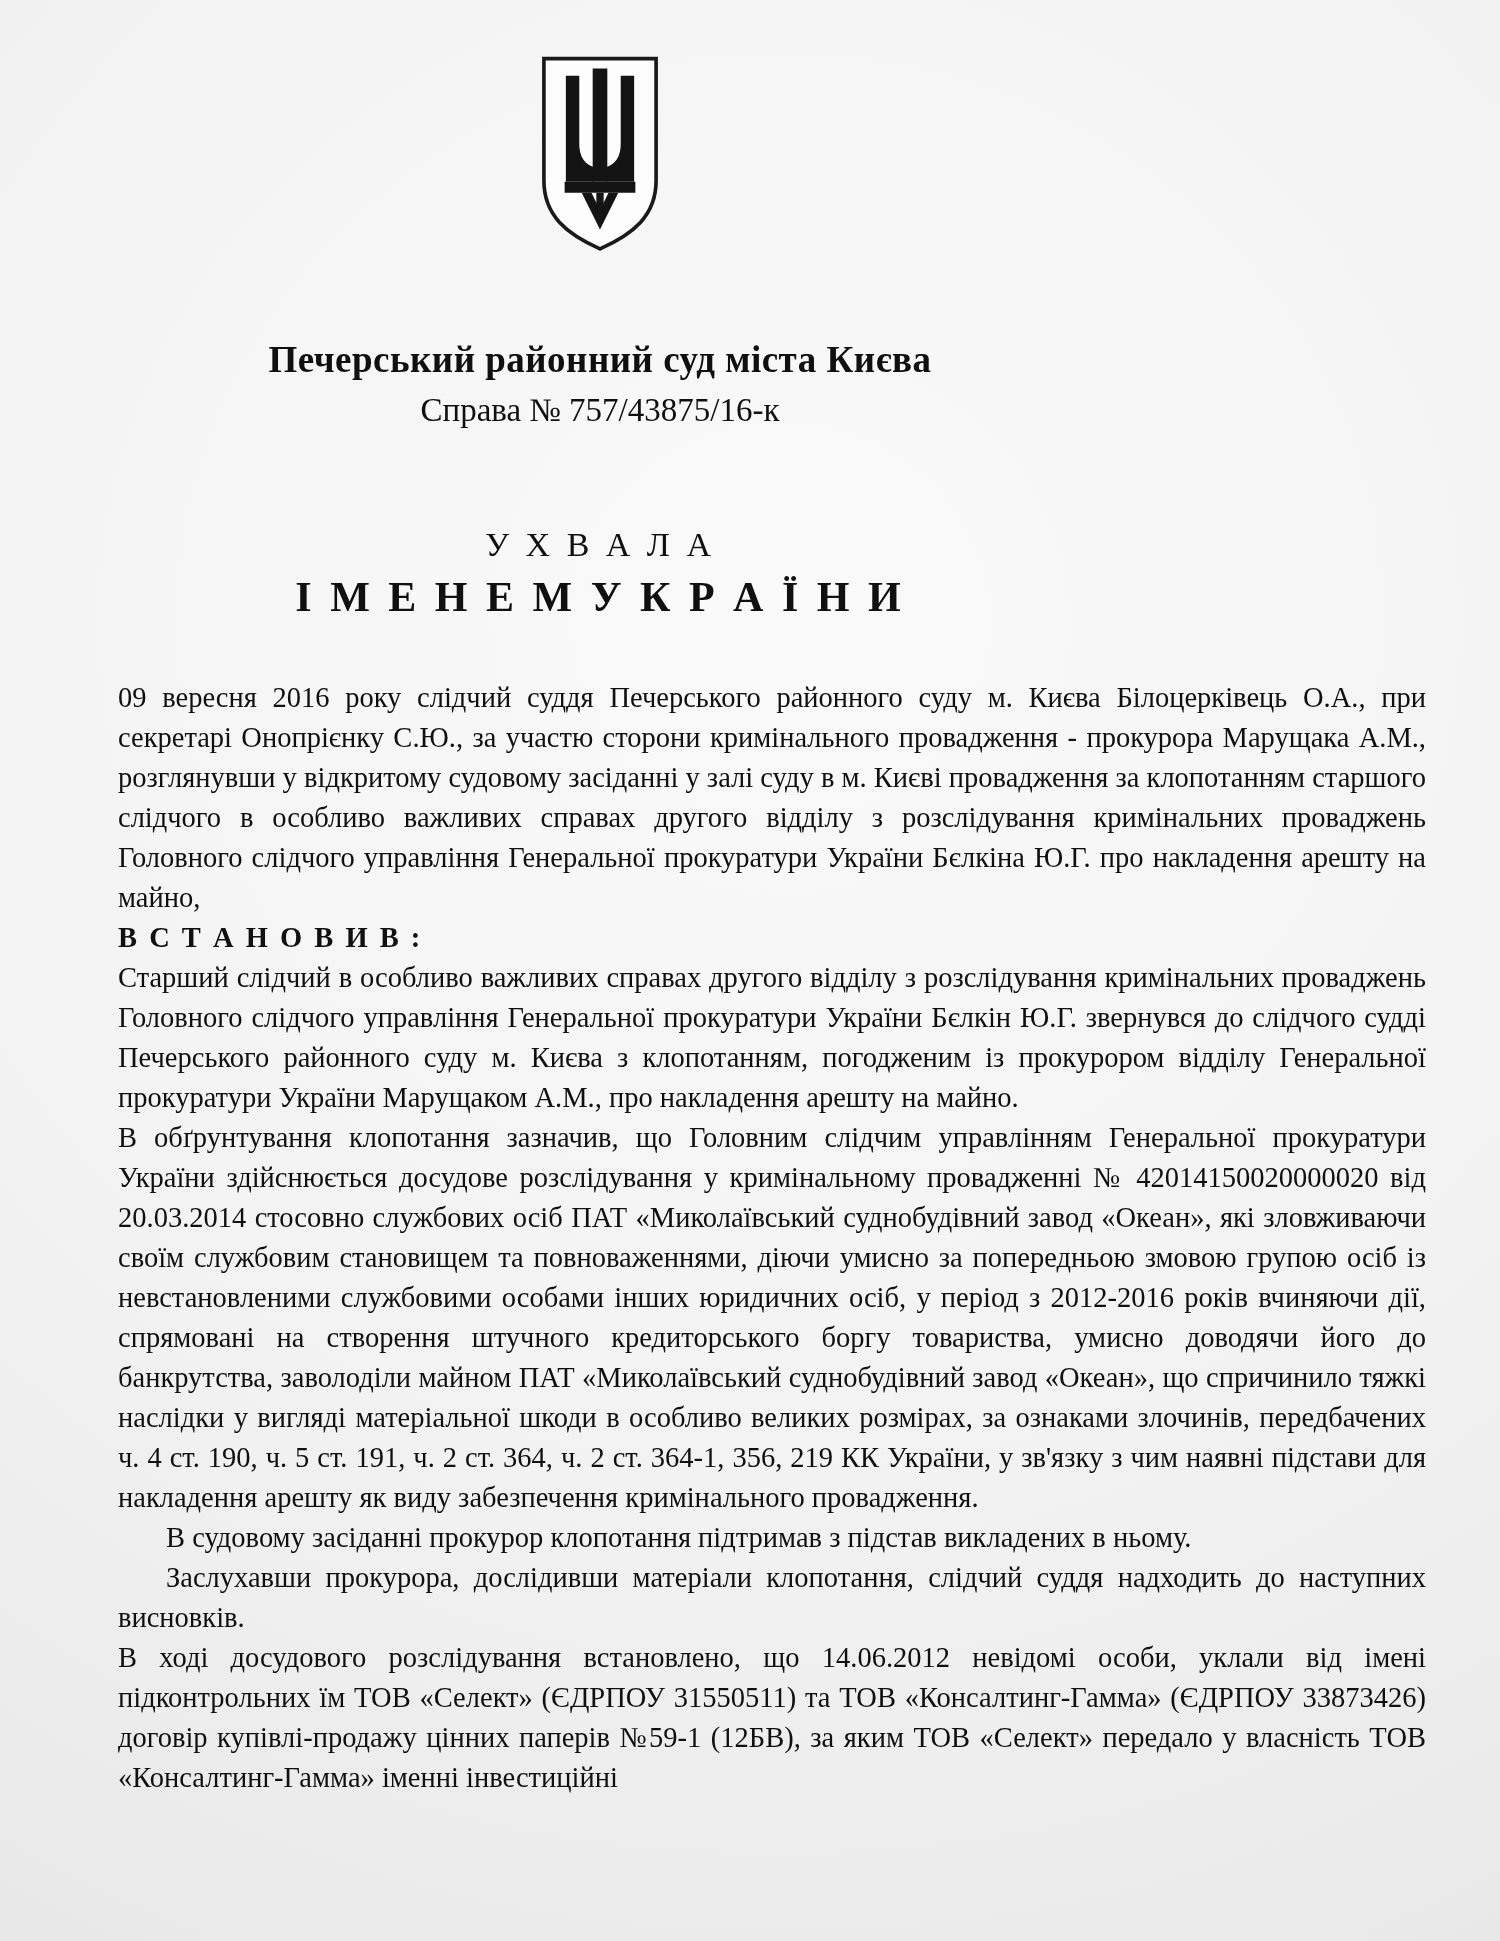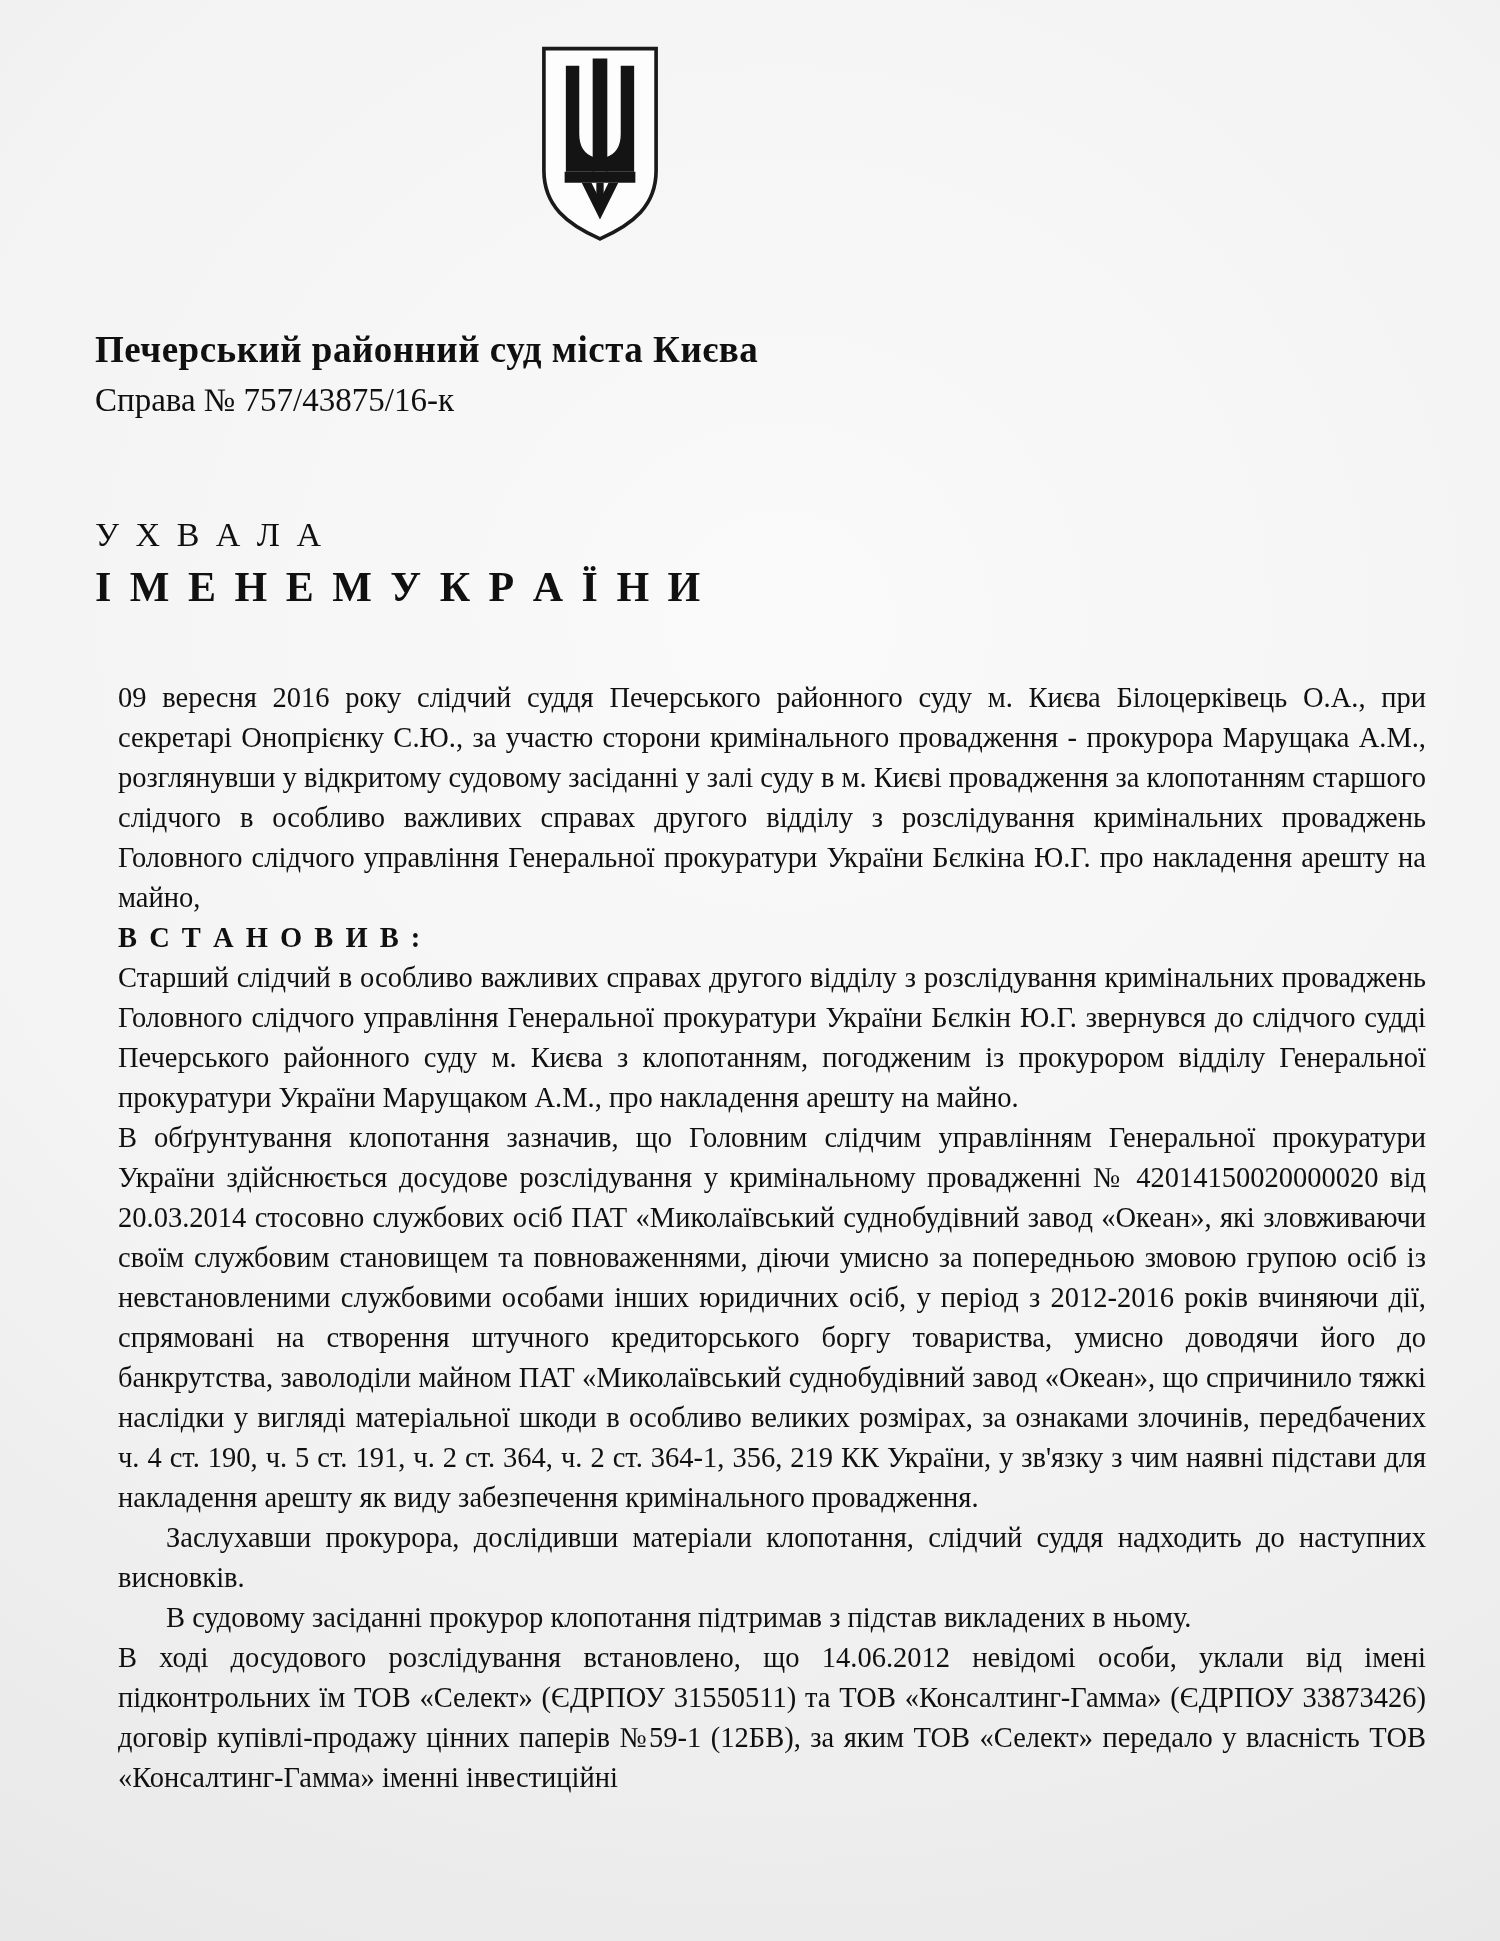--- a/index.html
+++ b/index.html
@@ -12,23 +12,23 @@
     position: relative;
     width: 1500px;
     height: 1941px;
     overflow: hidden;
     background: radial-gradient(ellipse 130% 95% at 52% 32%, #fafafa 0%, #f3f3f3 45%, #eaeaea 75%, #e2e2e4 100%);
     color: #101010;
   }
   .doc-header {
     position: absolute;
     left: 95px;
-    top: 0;
+    top: 10px;
     width: 1010px;
-    text-align: left;
+    text-align: center;
   }
   .emblem {
     margin: 45px auto 0 auto;
     width: 122px;
     height: 200px;
   }
   .emblem svg { width: 100%; height: 100%; display: block; }
   .court-name {
     margin: 83px 0 0 0;
     font-size: 37px;
@@ -104,18 +104,18 @@
 
     <div class="ruling-subtitle">І М Е Н Е М   У К Р А Ї Н И</div>
 
   </header>
 
   <main class="doc-body">
       <p class="">09 вересня 2016 року слідчий суддя Печерського районного суду м. Києва Білоцерківець О.А., при секретарі Онопрієнку С.Ю., за участю сторони кримінального провадження - прокурора Марущака А.М., розглянувши у відкритому судовому засіданні у залі суду в м. Києві провадження за клопотанням старшого слідчого в особливо важливих справах другого відділу з розслідування кримінальних проваджень Головного слідчого управління Генеральної прокуратури України Бєлкіна Ю.Г. про накладення арешту на майно,</p>
       <p class="resolved">В С Т А Н О В И В :</p>
       <p class="">Старший слідчий в особливо важливих справах другого відділу з розслідування кримінальних проваджень Головного слідчого управління Генеральної прокуратури України Бєлкін Ю.Г. звернувся до слідчого судді Печерського районного суду м. Києва з клопотанням, погодженим із прокурором відділу Генеральної прокуратури України Марущаком А.М., про накладення арешту на майно.</p>
       <p class="">В обґрунтування клопотання зазначив, що Головним слідчим управлінням Генеральної прокуратури України здійснюється досудове розслідування у кримінальному провадженні № 42014150020000020 від 20.03.2014 стосовно службових осіб ПАТ «Миколаївський суднобудівний завод «Океан», які зловживаючи своїм службовим становищем та повноваженнями, діючи умисно за попередньою змовою групою осіб із невстановленими службовими особами інших юридичних осіб, у період з 2012-2016 років вчиняючи дії, спрямовані на створення штучного кредиторського боргу товариства, умисно доводячи його до банкрутства, заволоділи майном ПАТ «Миколаївський суднобудівний завод «Океан», що спричинило тяжкі наслідки у вигляді матеріальної шкоди в особливо великих розмірах, за ознаками злочинів, передбачених ч. 4 ст. 190, ч. 5 ст. 191, ч. 2 ст. 364, ч. 2 ст. 364-1, 356, 219 КК України, у зв'язку з чим наявні підстави для накладення арешту як виду забезпечення кримінального провадження.</p>
+      <p class="indent">В судовому засіданні прокурор клопотання підтримав з підстав викладених в ньому.</p>
       <p class="indent">Заслухавши прокурора, дослідивши матеріали клопотання, слідчий суддя надходить до наступних висновків.</p>
-      <p class="indent">В судовому засіданні прокурор клопотання підтримав з підстав викладених в ньому.</p>
       <p class="">В ході досудового розслідування встановлено, що 14.06.2012 невідомі особи, уклали від імені підконтрольних їм ТОВ «Селект» (ЄДРПОУ 31550511) та ТОВ «Консалтинг-Гамма» (ЄДРПОУ 33873426) договір купівлі-продажу цінних паперів №59-1 (12БВ), за яким ТОВ «Селект» передало у власність ТОВ «Консалтинг-Гамма» іменні інвестиційні</p>
     </main>
 
 </div>
 
 </body></html>

